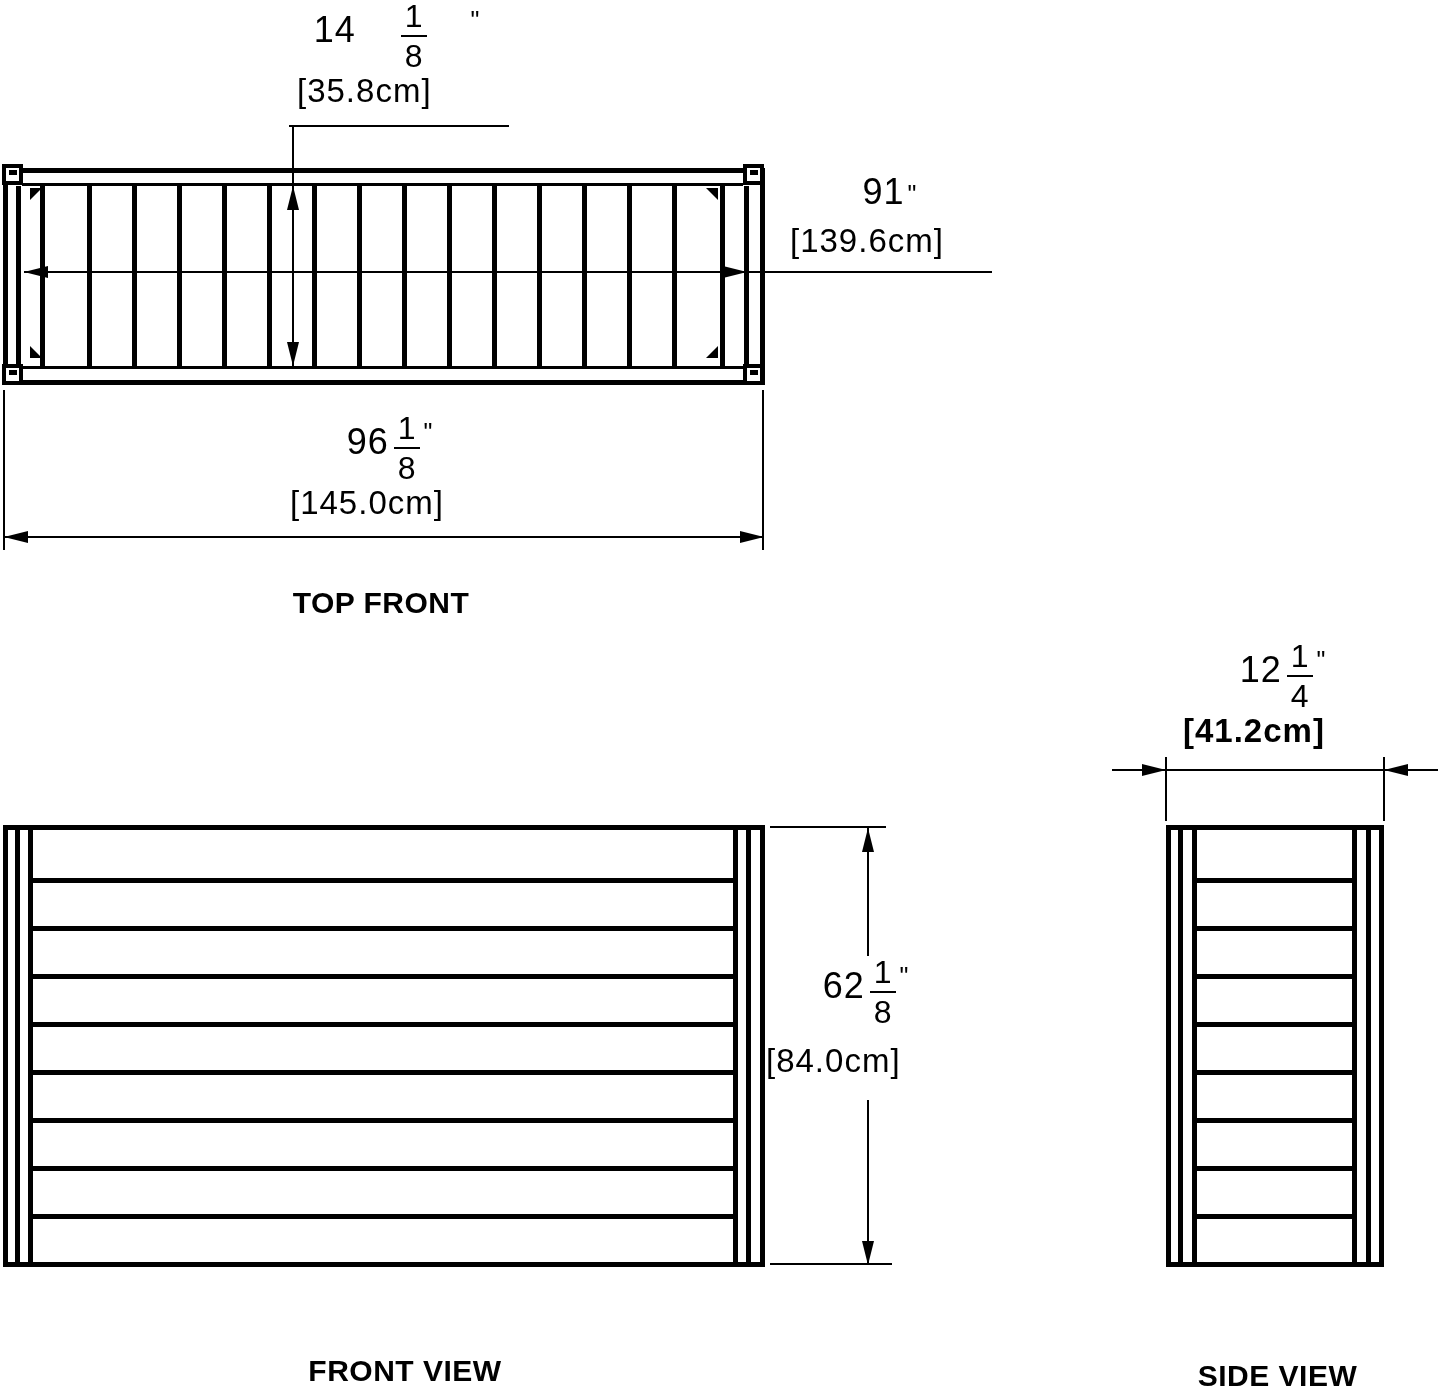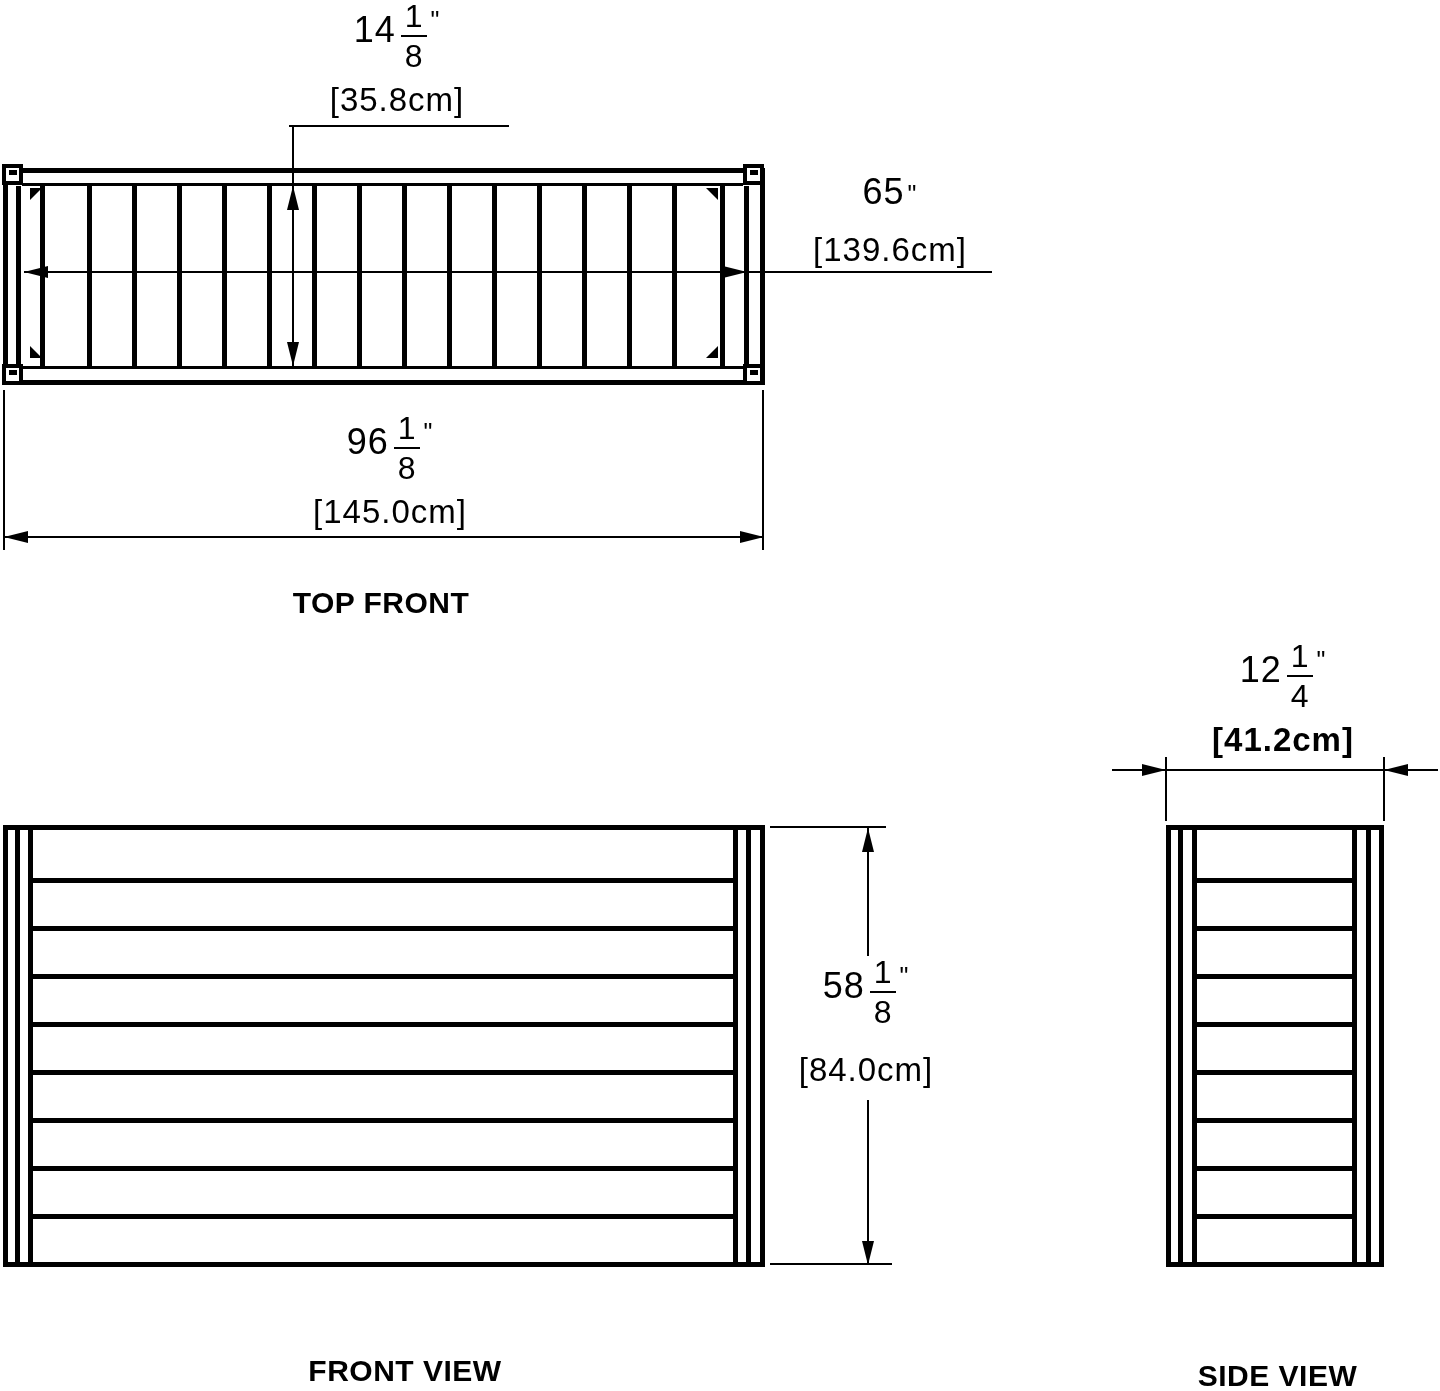--- a/index.html
+++ b/index.html
@@ -36,22 +36,22 @@
   
   .dim { position:absolute; display:flex; justify-content:center; align-items:flex-start;
          font-size:36px; letter-spacing:1px; white-space:nowrap; z-index:5; }
   .dim .whole { line-height:1; padding-top:12px; }
   .dim--plain .whole { padding-top:0; }
   .frac { display:inline-flex; flex-direction:column; align-items:center;
           font-size:32px; line-height:1; margin-left:5px; }
   .frac .num { padding:0 4px 3px; border-bottom:2.5px solid #000; }
   .frac .den { padding-top:3px; }
   .inch { font-size:25px; line-height:1; padding-top:8px; margin-left:3px; }
-  .metric { position:absolute; font-size:33px; letter-spacing:1px; text-align:center;
-            white-space:nowrap; z-index:5;margin-top:9px; }
+  .metric { position:absolute; font-size:33px; letter-spacing:1px; 
+            white-space:nowrap; z-index:5; }
   .viewlabel { position:absolute; font-weight:bold; font-size:30px; text-align:center;
                letter-spacing:0.5px; z-index:5; }
 </style>
 </head>
 <body>
 
 <div class="canvas">
 
   <div>
     <div class="vbox" style="left:3px; top:168px; width:762px; height:217px;"></div>
@@ -94,35 +94,35 @@
 
     <div class="tick tick-tl" style="left:30px; top:188px;"></div>
     <div class="tick tick-tr" style="left:706px; top:188px;"></div>
     <div class="tick tick-bl" style="left:30px; top:346px;"></div>
     <div class="tick tick-br" style="left:706px; top:346px;"></div>
 
     <div class="tl" style="left:289px; top:125px; width:220px; height:2px;"></div>
     <div class="tl" style="left:292px; top:126px; width:2px; height:240px;"></div>
     <div class="ar ar-up" style="left:287px; top:186px;"></div>
     <div class="ar ar-down" style="left:287px; top:342px;"></div>
-    <div class="dim" style="left:297px; top:0px; width:200px;">
+    <div class="dim" style="left:297px; top:0px; width:200px;gap:40px;">
       <span class="whole">14</span>
         <span class="frac">
           <span class="num">1</span>
           <span class="den">8</span>
         </span>
         <span class="inch">"</span>
     </div>
     <div class="metric" style="left:297px; top:72px; width:200px;">[35.8cm]</div>
 
     <div class="tl" style="left:24px; top:271px; width:968px; height:2px;"></div>
     <div class="ar ar-left" style="left:24px;  top:266px;"></div>
     <div class="ar ar-right" style="left:723px; top:266px;"></div>
     <div class="dim dim--plain" style="left:790px; top:174px; width:200px;">
-      <span class="whole">65</span>
+      <span class="whole">91</span>
         <span class="inch">"</span>
     </div>
     <div class="metric" style="left:790px; top:222px; width:200px;">[139.6cm]</div>
 
     <div class="tl" style="left:3px;   top:390px; width:2px; height:160px;"></div>
     <div class="tl" style="left:762px; top:390px; width:2px; height:160px;"></div>
     <div class="tl" style="left:4px; top:536px; width:760px; height:2px;"></div>
     <div class="ar ar-left" style="left:4px;   top:531px;"></div>
     <div class="ar ar-right" style="left:740px; top:531px;"></div>
     <div class="dim" style="left:290px; top:412px; width:200px;">
@@ -155,21 +155,21 @@
     <div class="bd" style="top:1166px;"></div>
     <div class="bd" style="top:1214px;"></div>
 
     <div class="tl" style="left:770px; top:826px;  width:116px; height:2px;"></div>
     <div class="tl" style="left:770px; top:1263px; width:122px; height:2px;"></div>
     <div class="tl" style="left:867px; top:828px;  width:2px; height:128px;"></div>
     <div class="tl" style="left:867px; top:1100px; width:2px; height:165px;"></div>
     <div class="ar ar-up" style="left:862px; top:828px;"></div>
     <div class="ar ar-down" style="left:862px; top:1241px;"></div>
     <div class="dim" style="left:766px; top:956px; width:200px;">
-      <span class="whole">58</span>
+      <span class="whole">62</span>
         <span class="frac">
           <span class="num">1</span>
           <span class="den">8</span>
         </span>
         <span class="inch">"</span>
     </div>
     <div class="metric" style="left:766px; top:1042px; width:200px;">[84.0cm]</div>
 
     <div class="viewlabel" style="left:270px; top:1354px; width:270px;">FRONT VIEW</div>
   </div>

